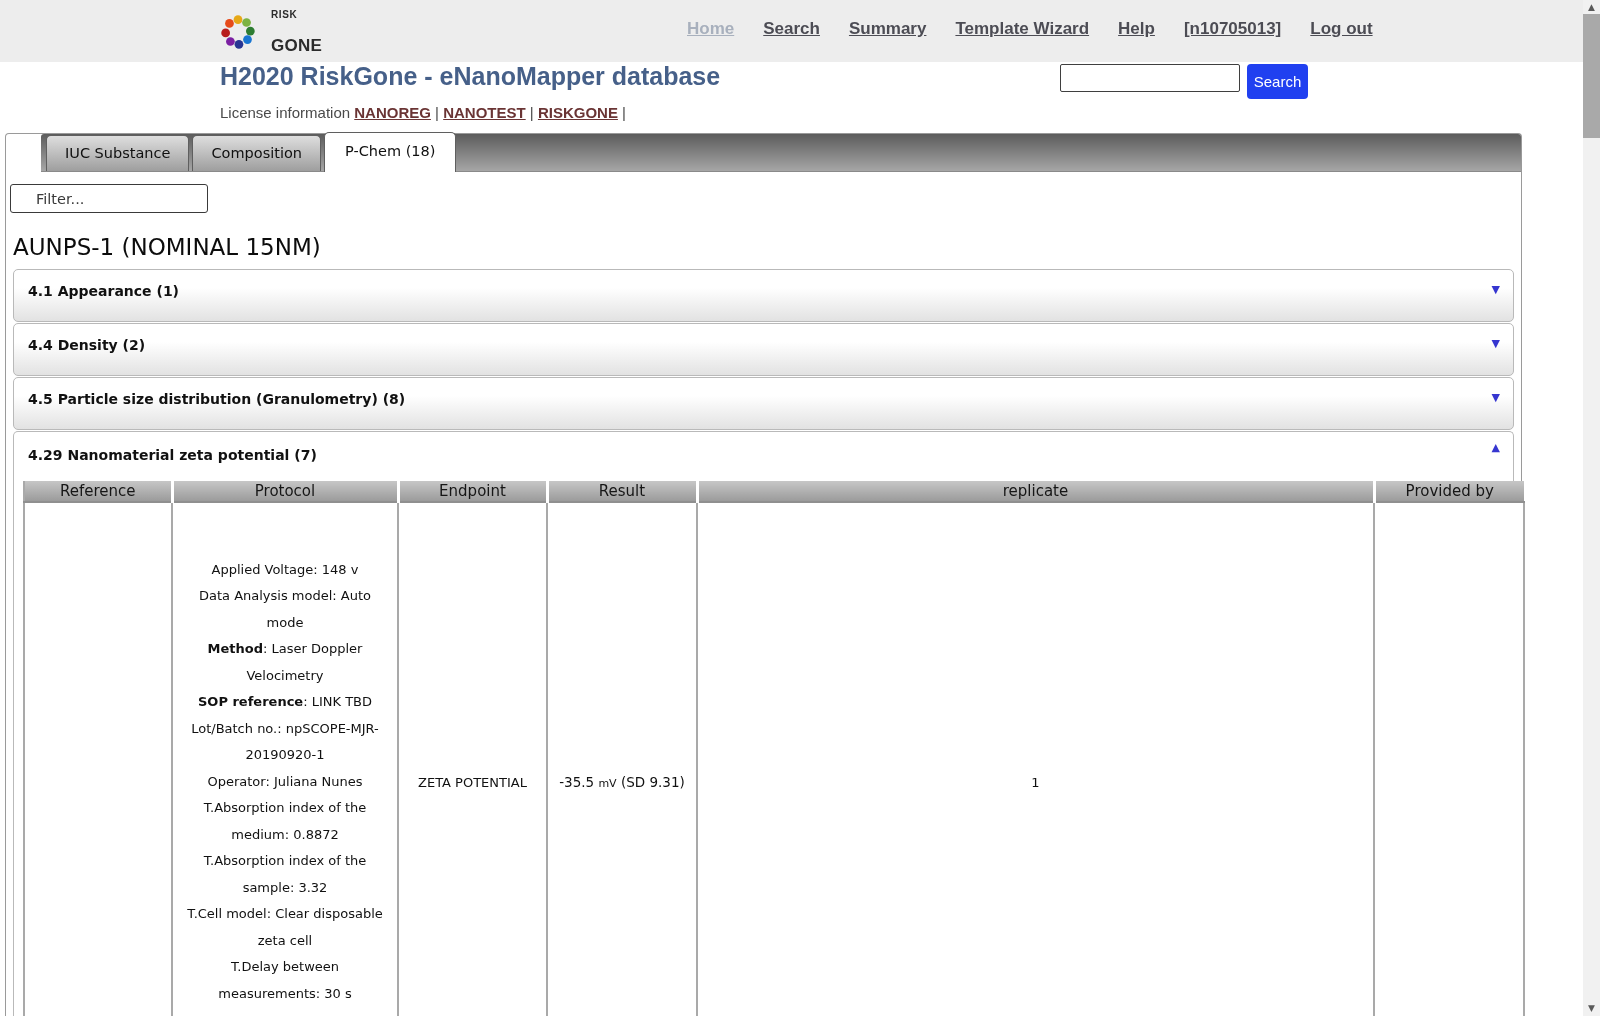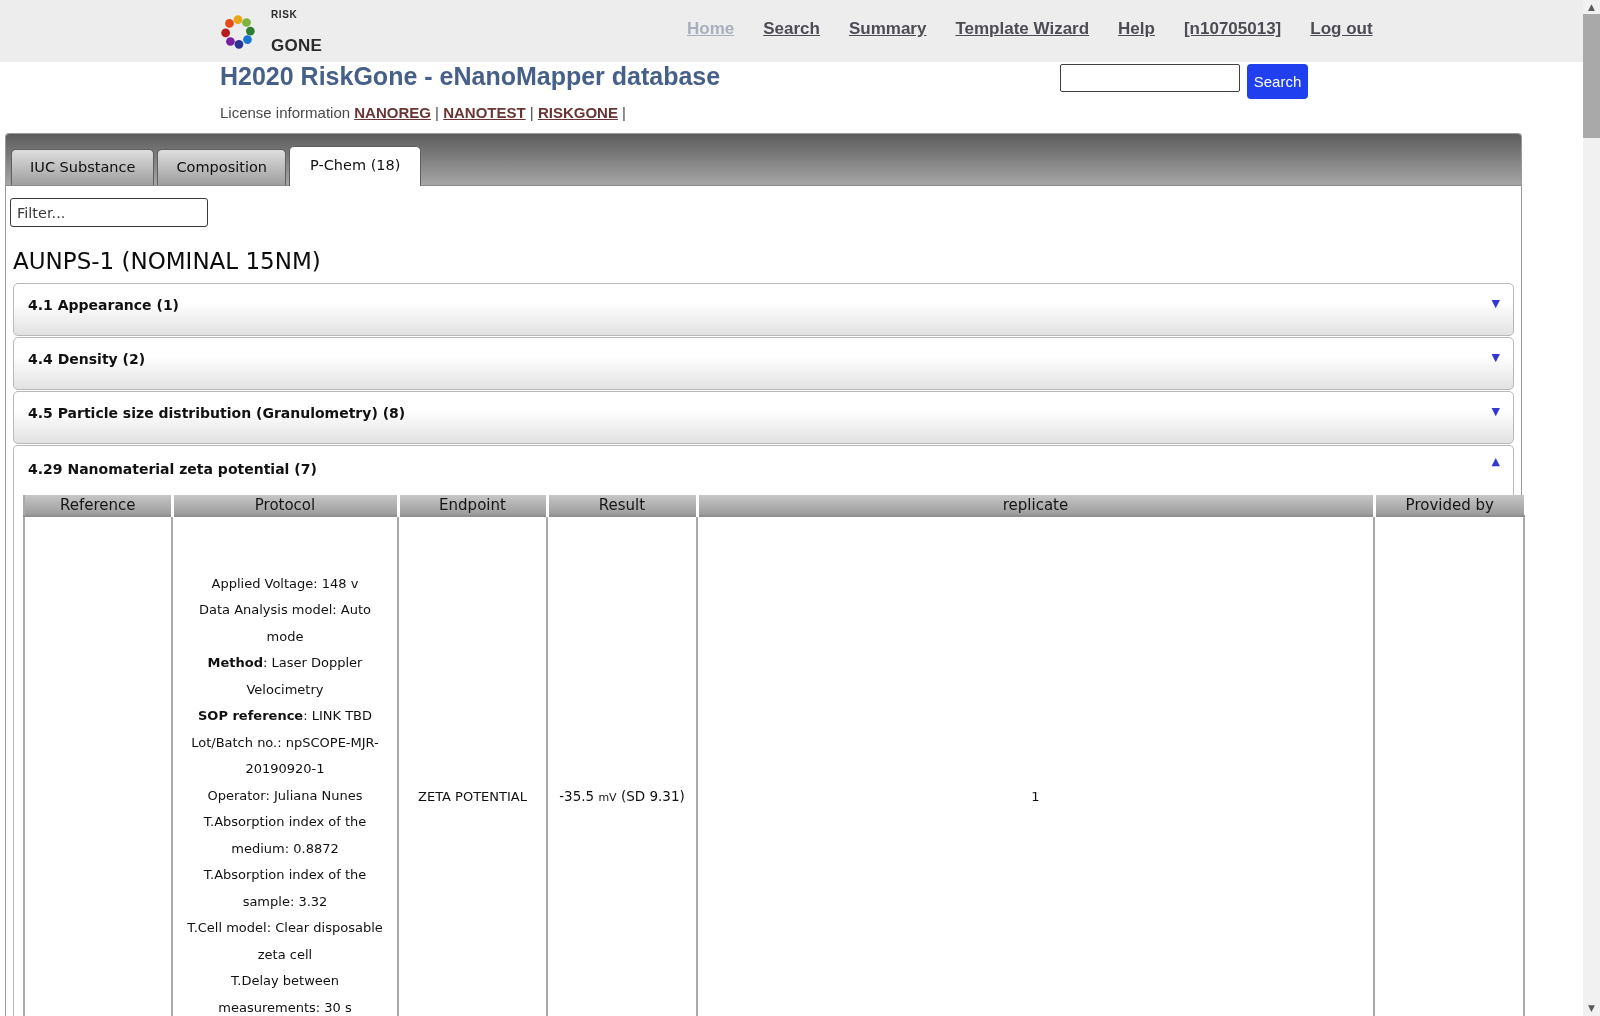--- a/index.html
+++ b/index.html
@@ -30,30 +30,30 @@
   .search-input { position:absolute; left:1060px; top:64px; width:180px; height:28px;
                   border:1.5px solid #3f3f3f; border-radius:2px; font-size:14px; padding:2px 6px;
                   font-family:"Liberation Sans", sans-serif; background:#fff; }
   .search-btn { position:absolute; left:1247px; top:64px; width:61px; height:35px; background:#2040f0;
                 color:#fff; border:none; border-radius:4px; font-family:"Liberation Sans", sans-serif;
                 font-size:15px; cursor:pointer; }
 
   
   .main { position:absolute; top:133px; left:5px; width:1517px; height:883px;
           border:1px solid #9a9a9a; border-bottom:none; border-radius:4px 4px 0 0; background:#fff; }
-  .tabbar { height:52px; background:linear-gradient(#5c5c5c,#a6a6a6); border-radius:3px 3px 0 0;
-            border-bottom:1px solid #8a8a8a; display:flex; align-items:flex-end; padding-left:5px; }
+  .tabbar { height:38px; background:linear-gradient(#5c5c5c,#a6a6a6); border-radius:3px 3px 0 0;
+            border-bottom:1px solid #8a8a8a; display:flex; align-items:flex-end; padding-left:5px;margin-left:35px; }
   .tab { font-size:14.5px; color:#101010; padding:9px 18px 10px; margin-right:3px;
          background:linear-gradient(#dedede,#9e9e9e); border:1px solid #5f5f5f; border-bottom:none;
          border-radius:5px 5px 0 0; cursor:pointer; white-space:nowrap; }
   .tab.active { background:#fff; padding:10px 20px 13px; margin-bottom:-1px; }
 
   .content { position:relative; padding:12px 4px 0 4px; }
   .filter-input { width:198px; height:29px; border:1px solid #3a3a3a; border-radius:3px;
-                  font-size:14.5px; padding:2px 6px; font-family:"DejaVu Sans", sans-serif; color:#333; }
+                  font-size:14.5px; padding:2px 25px; font-family:"DejaVu Sans", sans-serif; color:#333; }
   .filter-input::placeholder { color:#3a3a3a; opacity:1; }
   .toolbtns { position:absolute; right:3px; top:12px; display:flex; gap:2px; }
   .toolbtns button { background:#ececec; border:1px solid #6f6f6f; border-radius:3px;
                      font-family:"DejaVu Sans", sans-serif; font-size:13.5px; color:#111;
                      padding:10px 12px; cursor:pointer; }
 
   .substance-title { margin:21px 0 9px 3px; font-size:23px; font-weight:400; color:#0c0c0c; }
 
   
   .acc { margin:0 3px; }

